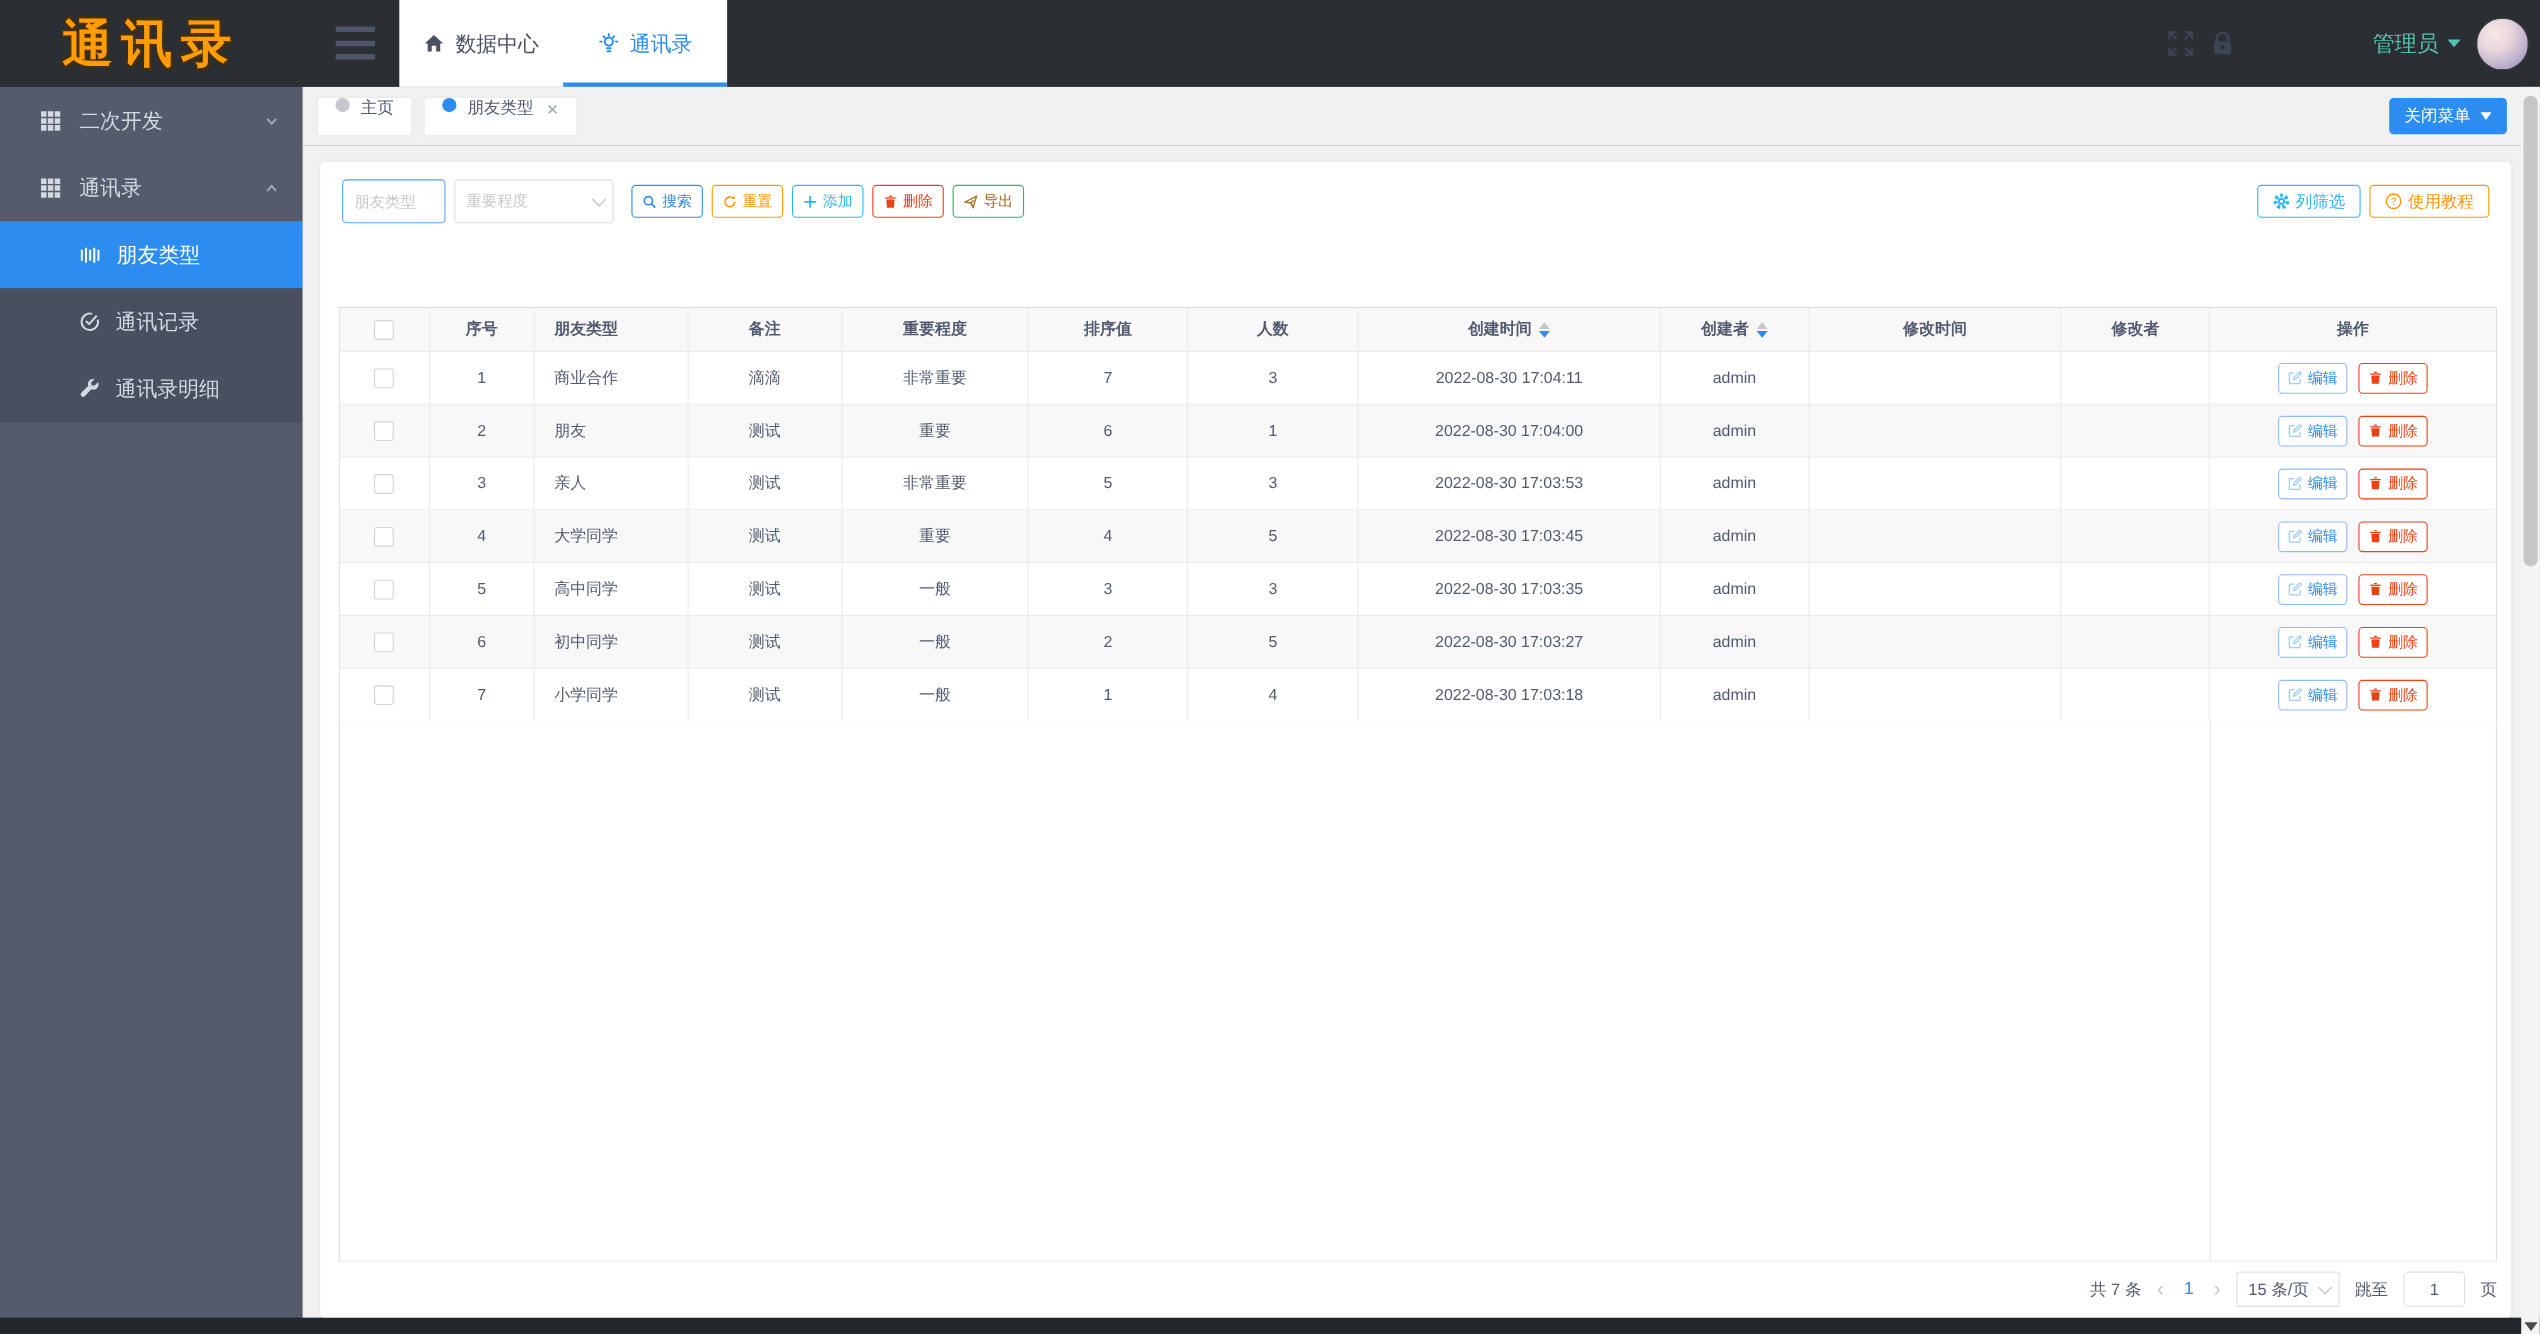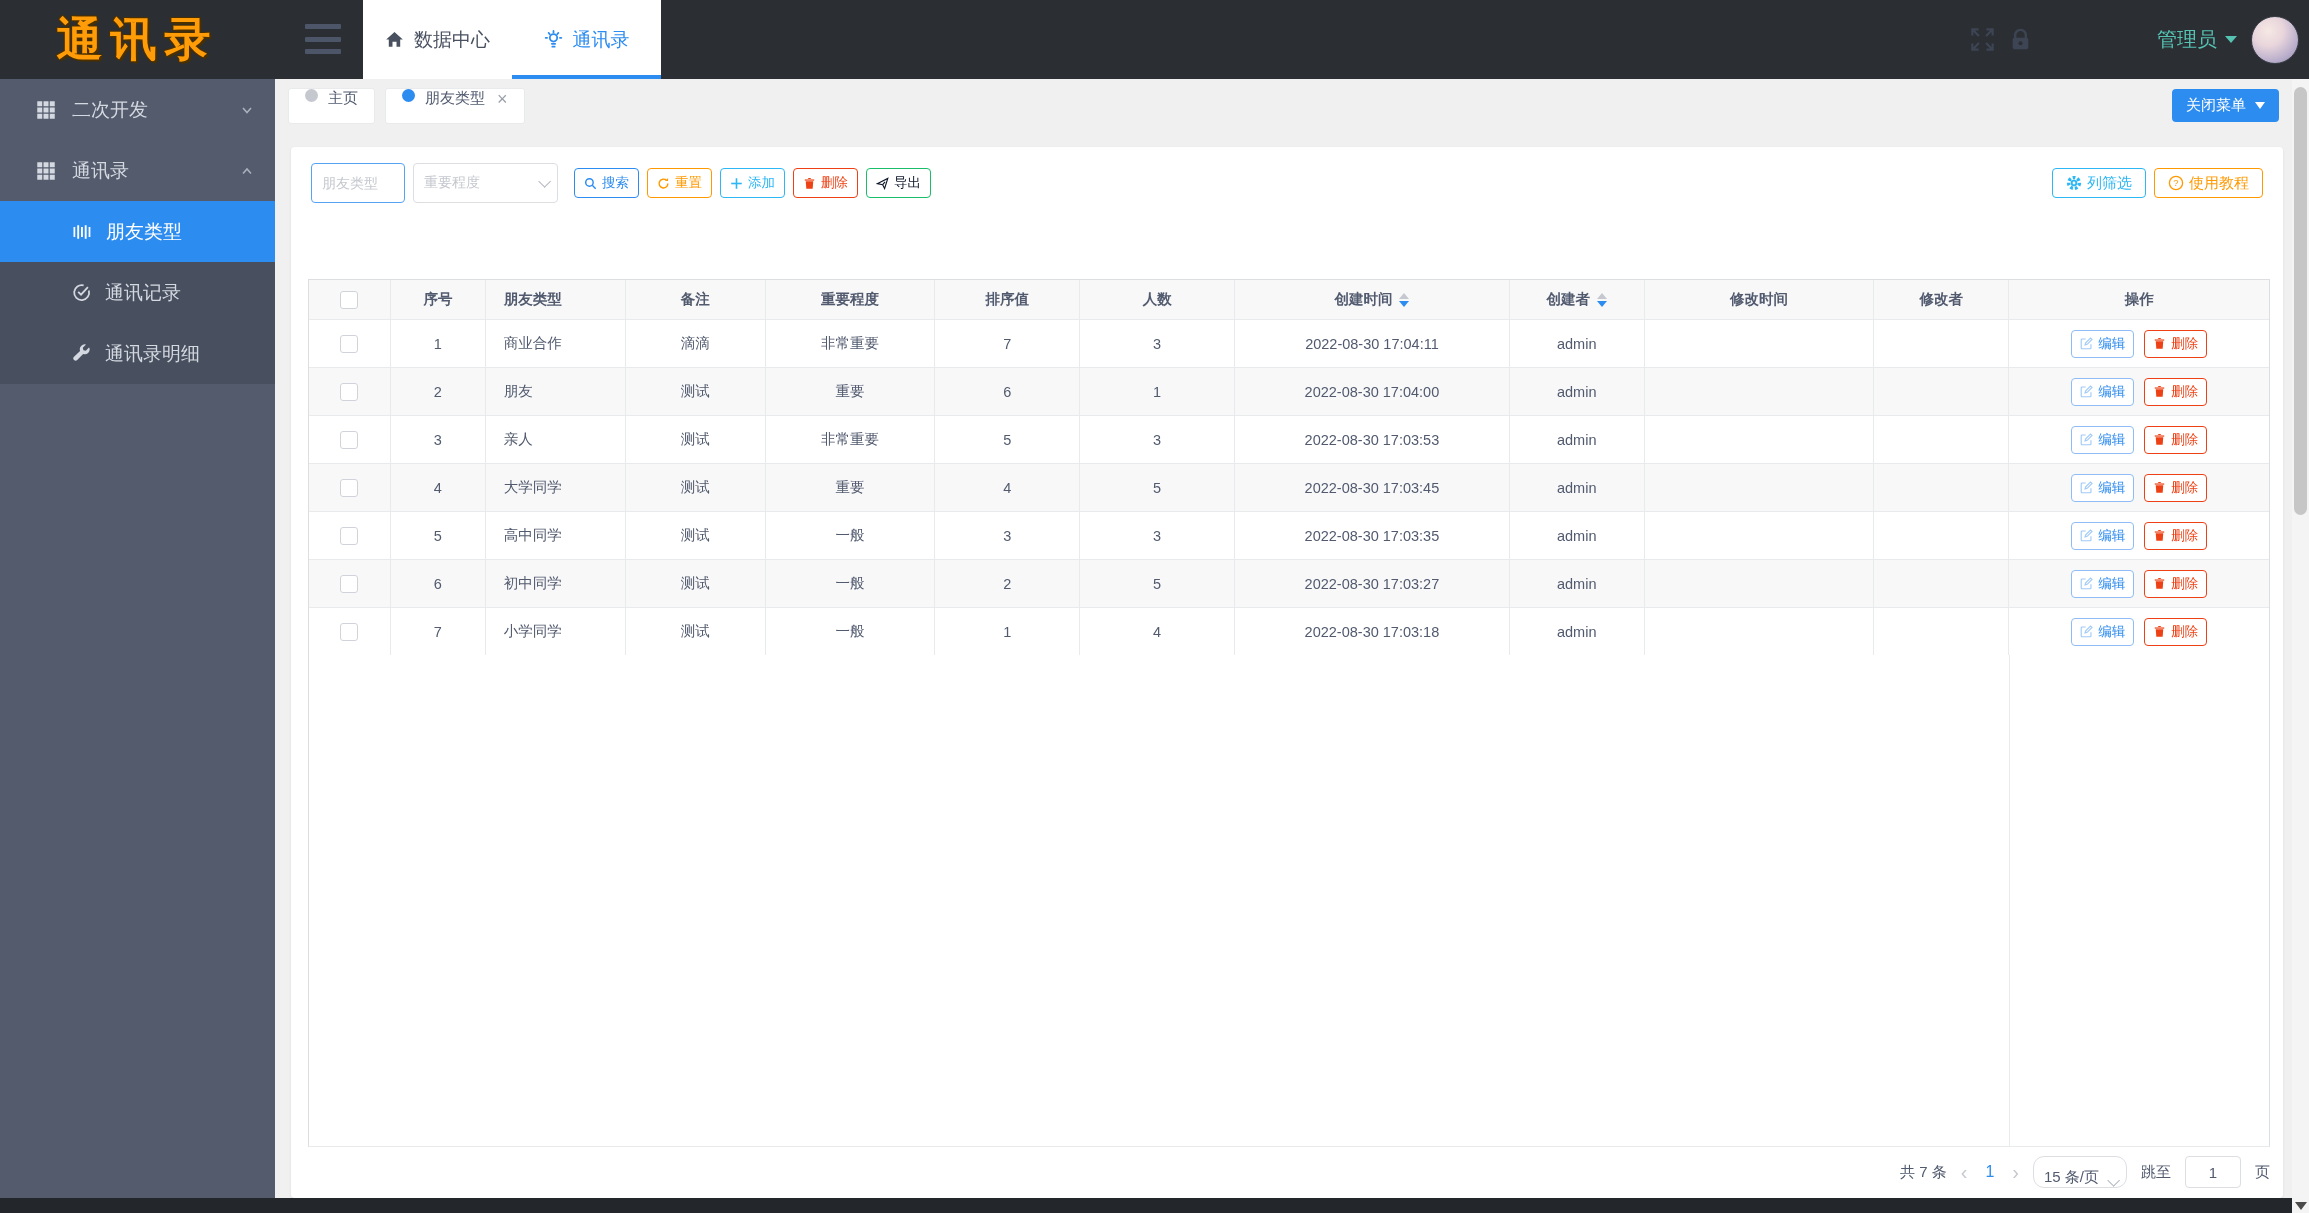--- a/index.html
+++ b/index.html
@@ -55,21 +55,21 @@
   .toolbar { position:absolute; left:20px; top:16px; right:20px; height:40px; display:flex; align-items:center; }
   .filter-input { width:94px; height:40px; border:1px solid #57a3f3; border-radius:4px; padding:0 10px; font-size:14px; color:#515a6e; outline:none; }
   .filter-input::placeholder { color:#c5c8ce; }
   .filter-select { margin-left:8px; width:145px; height:40px; border:1px solid #dcdee2; border-radius:4px; background:#fff; display:flex; align-items:center; justify-content:space-between; padding:0 10px; font-size:14px; color:#c5c8ce; cursor:pointer; }
   .sel-chev { width:9px; height:9px; border-right:1.6px solid #b5b9c1; border-bottom:1.6px solid #b5b9c1; transform:rotate(45deg) translateY(-3px); }
   .gbtn { display:inline-flex; align-items:center; gap:5px; height:30px; padding:0 9px; border:1px solid; border-radius:4px; background:#fff; font-size:13.5px; cursor:pointer; margin-left:8px; }
   .gbtn.search { color:#2d8cf0; border-color:#2d8cf0; margin-left:16px; }
   .gbtn.reset  { color:#ff9900; border-color:#ff9900; }
   .gbtn.add    { color:#2db7f5; border-color:#2db7f5; }
   .gbtn.del    { color:#ed4014; border-color:#ed4014; }
-  .gbtn.export { color:#0f172a; border-color:#19be6b;align-items:center; }
+  .gbtn.export { color:#a16207; border-color:#19be6b;align-items:center; }
   .toolbar-right { margin-left:auto; display:flex; }
   .gbtn.colfilter { color:#2db7f5; border-color:#2db7f5; font-size:15px; padding:0 13px; }
   .gbtn.tutorial  { color:#ff9900; border-color:#ff9900; font-size:15px; padding:0 13px; }
 
   
   .table { position:absolute; left:17px; top:132px; width:1962px; border:1px solid #dcdee2; border-bottom:none; }
   .trow { display:flex; height:48px; border-bottom:1px solid #e8eaec; background:#fff; }
   .thead .trow { height:40px; background:#f8f8f9; font-weight:bold; }
   .tbody .trow:nth-child(even) { background:#f8f8f9; }
   .tcell { display:flex; align-items:center; justify-content:center; border-right:1px solid #e8eaec; font-size:14.5px; color:#515a6e; overflow:hidden; }
@@ -86,21 +86,21 @@
   .mini-btn.del  { color:#ed4014; border-color:#ed4014; }
 
   
   .empty-zone { position:absolute; left:17px; top:508px; width:1962px; height:492px; border-left:1px solid #dcdee2; border-right:1px solid #dcdee2; border-bottom:1px solid #e8eaec; background:#fff; }
   .empty-zone .fixcol-line { position:absolute; right:259px; top:0; bottom:0; width:1px; background:#e8eaec; }
 
   
   .pagination { position:absolute; right:13px; top:1008px; height:34px; display:flex; align-items:center; gap:14px; font-size:15px; color:#515a6e; }
   .pg-arrow { font-size:20px; color:#c5c8ce; cursor:pointer; line-height:1; }
   .pg-cur { color:#2d8cf0; font-size:16px; padding:0 4px; cursor:pointer; }
-  .pg-size { height:32px; border:1px solid #dcdee2; border-radius:11px; display:flex; align-items:flex-end; gap:8px; padding:0 10px; cursor:pointer; }
+  .pg-size { height:32px; border:1px solid #dcdee2; border-radius:0; display:flex; align-items:center; gap:8px; padding:0 10px; cursor:pointer; }
   .pg-jump-input { width:56px; height:32px; border:1px solid #dcdee2; border-radius:4px; text-align:center; font-size:15px; color:#515a6e; outline:none; }
 
   .bottom-strip { position:absolute; left:0; top:1198px; width:2309px; height:15px; background:#23262b; }
 
   
   .scrollbar { position:absolute; left:2292px; top:79px; width:17px; height:1134px; background:#f4f4f4; }
   .scroll-thumb { position:absolute; left:2px; top:8px; width:13px; height:428px; background:#c6c6c6; border-radius:7px; }
   .scroll-arrow { position:absolute; left:3px; bottom:3px; width:0; height:0; border-left:6px solid transparent; border-right:6px solid transparent; border-top:8px solid #4a4a4a; }
 </style>
 </head>

